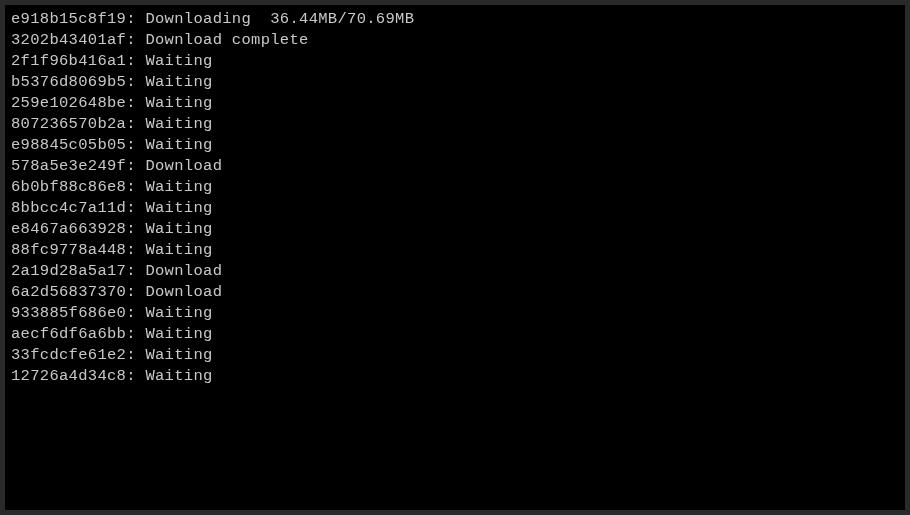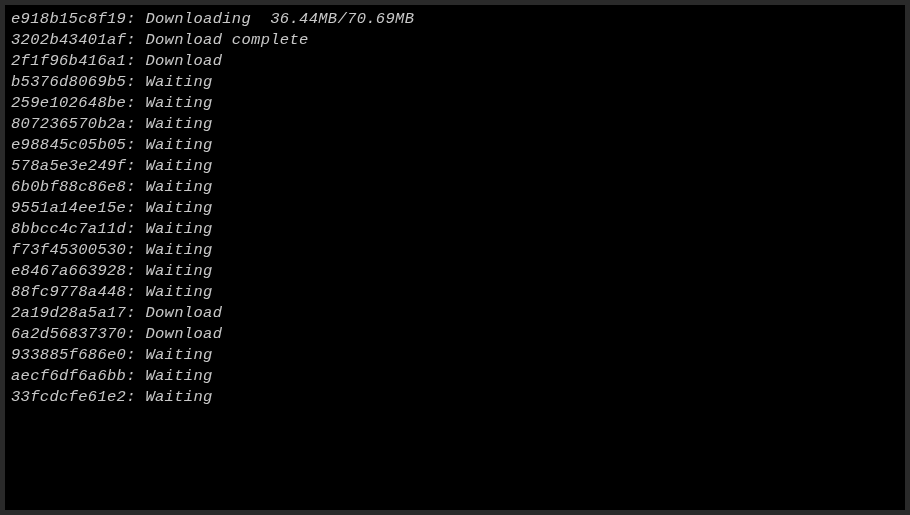--- a/index.html
+++ b/index.html
@@ -1,19 +1,18 @@
 <!DOCTYPE html>
 <html><head>
   <meta charset="utf-8">
   <style>
     * {
       margin: 0;
       padding: 0;
       box-sizing: border-box;
-      font-style: italic;
     }
     body {
       background: #2a2a2a;
       padding: 5px;
       width: 910px;
       height: 515px;
       overflow: hidden;
     }
     .terminal {
       background: #000000;
@@ -31,31 +30,30 @@
       white-space: pre;
     }
   </style>
 </head>
 <body>
 
 <div class="terminal">
   <div id="terminal-lines">
       <div class="line">e918b15c8f19: Downloading  36.44MB/70.69MB</div>
       <div class="line">3202b43401af: Download complete</div>
-      <div class="line">2f1f96b416a1: Download</div>
+      <div class="line">2f1f96b416a1: Waiting</div>
       <div class="line">b5376d8069b5: Waiting</div>
       <div class="line">259e102648be: Waiting</div>
       <div class="line">807236570b2a: Waiting</div>
       <div class="line">e98845c05b05: Waiting</div>
-      <div class="line">578a5e3e249f: Waiting</div>
+      <div class="line">578a5e3e249f: Download</div>
       <div class="line">6b0bf88c86e8: Waiting</div>
-      <div class="line">9551a14ee15e: Waiting</div>
       <div class="line">8bbcc4c7a11d: Waiting</div>
-      <div class="line">f73f45300530: Waiting</div>
       <div class="line">e8467a663928: Waiting</div>
       <div class="line">88fc9778a448: Waiting</div>
       <div class="line">2a19d28a5a17: Download</div>
       <div class="line">6a2d56837370: Download</div>
       <div class="line">933885f686e0: Waiting</div>
       <div class="line">aecf6df6a6bb: Waiting</div>
       <div class="line">33fcdcfe61e2: Waiting</div>
+      <div class="line">12726a4d34c8: Waiting</div>
     </div>
 </div>
 
 </body></html>

